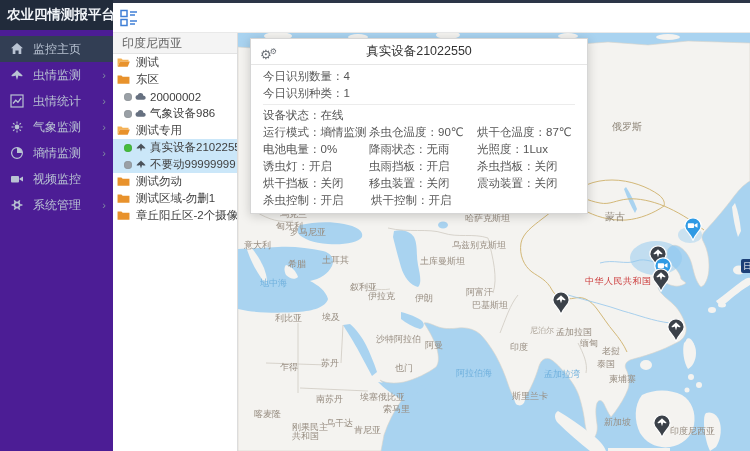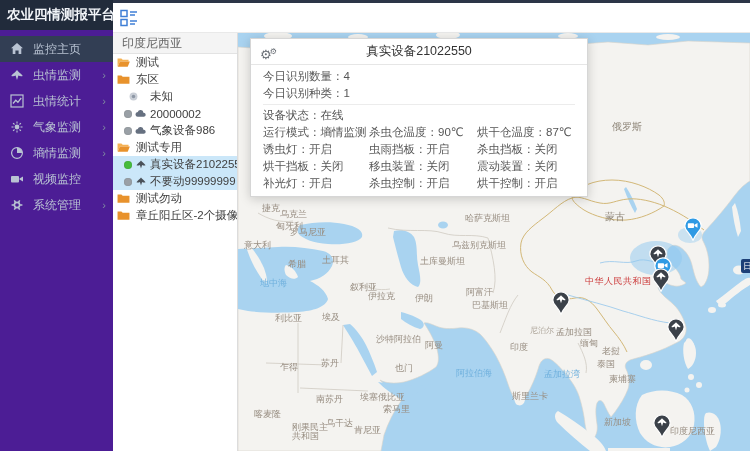--- a/index.html
+++ b/index.html
@@ -186,29 +186,20 @@
         </div>
         <div class="tree-row">
           <span class="t-ficon">
             <svg viewBox="0 0 14 12">
               <path d="M0.5 1.5h4.2l1.4 1.6h7.4v7.4H0.5Z" fill="#e8922c"></path>
             </svg>
           </span>
           <span>东区</span>
         </div>
         <div class="tree-row">
-          <span class="t-uicon">
-            <svg viewBox="0 0 14 14">
-              <circle cx="7" cy="7" r="5" fill="#c9ced6"></circle>
-              <circle cx="7" cy="7" r="2.2" fill="#8d97a5"></circle>
-            </svg>
-          </span>
-          <span>未知</span>
-        </div>
-        <div class="tree-row">
           <span class="dot offline"></span>
           <span class="t-dicon">
             <svg viewBox="0 0 14 10">
               <path d="M3.5 8.8a2.8 2.8 0 0 1-.3-5.6A3.4 3.4 0 0 1 9.8 4.2a2.3 2.3 0 0 1 .7 4.6Z" fill="#667080"></path>
             </svg>
           </span>
           <span>20000002</span>
         </div>
         <div class="tree-row">
           <span class="dot offline"></span>
@@ -246,20 +237,28 @@
           </span>
           <span>不要动99999999</span>
         </div>
         <div class="tree-row">
           <span class="t-ficon">
             <svg viewBox="0 0 14 12">
               <path d="M0.5 1.5h4.2l1.4 1.6h7.4v7.4H0.5Z" fill="#e8922c"></path>
             </svg>
           </span>
           <span>测试勿动</span>
+        </div>
+        <div class="tree-row">
+          <span class="t-ficon">
+            <svg viewBox="0 0 14 12">
+              <path d="M0.5 1.5h4.2l1.4 1.6h7.4v7.4H0.5Z" fill="#e8922c"></path>
+            </svg>
+          </span>
+          <span>测试区域-勿删1</span>
         </div>
         <div class="tree-row">
           <span class="t-ficon">
             <svg viewBox="0 0 14 12">
               <path d="M0.5 1.5h4.2l1.4 1.6h7.4v7.4H0.5Z" fill="#e8922c"></path>
             </svg>
           </span>
           <span>章丘阳丘区-2个摄像头</span>
         </div>
       </div>
@@ -450,30 +449,34 @@
         <div class="p-row">今日识别数量：4</div>
         <div class="p-row">今日识别种类：1</div>
         <div class="p-div"></div>
         <div class="p-row">设备状态：在线</div>
         <div class="p-grid-row">
           <span class="p-c1">运行模式：墒情监测</span>
           <span class="p-c2">杀虫仓温度：90℃</span>
           <span class="p-c3">烘干仓温度：87℃</span>
         </div>
         <div class="p-grid-row">
+          <span class="p-c1">电池电量：0%</span>
+          <span class="p-c2">降雨状态：无雨</span>
+          <span class="p-c3">光照度：1Lux</span>
+        </div>
+        <div class="p-grid-row">
           <span class="p-c1">诱虫灯：开启</span>
           <span class="p-c2">虫雨挡板：开启</span>
           <span class="p-c3">杀虫挡板：关闭</span>
         </div>
         <div class="p-grid-row">
           <span class="p-c1">烘干挡板：关闭</span>
           <span class="p-c2">移虫装置：关闭</span>
           <span class="p-c3">震动装置：关闭</span>
         </div>
         <div class="p-grid-row">
-          <span class="p-c1">补光灯：开启</span>
           <span class="p-c2">杀虫控制：开启</span>
           <span class="p-c3">烘干控制：开启</span>
         </div>
       </div>
   </div>
 
 </div>
 
 </body></html>

